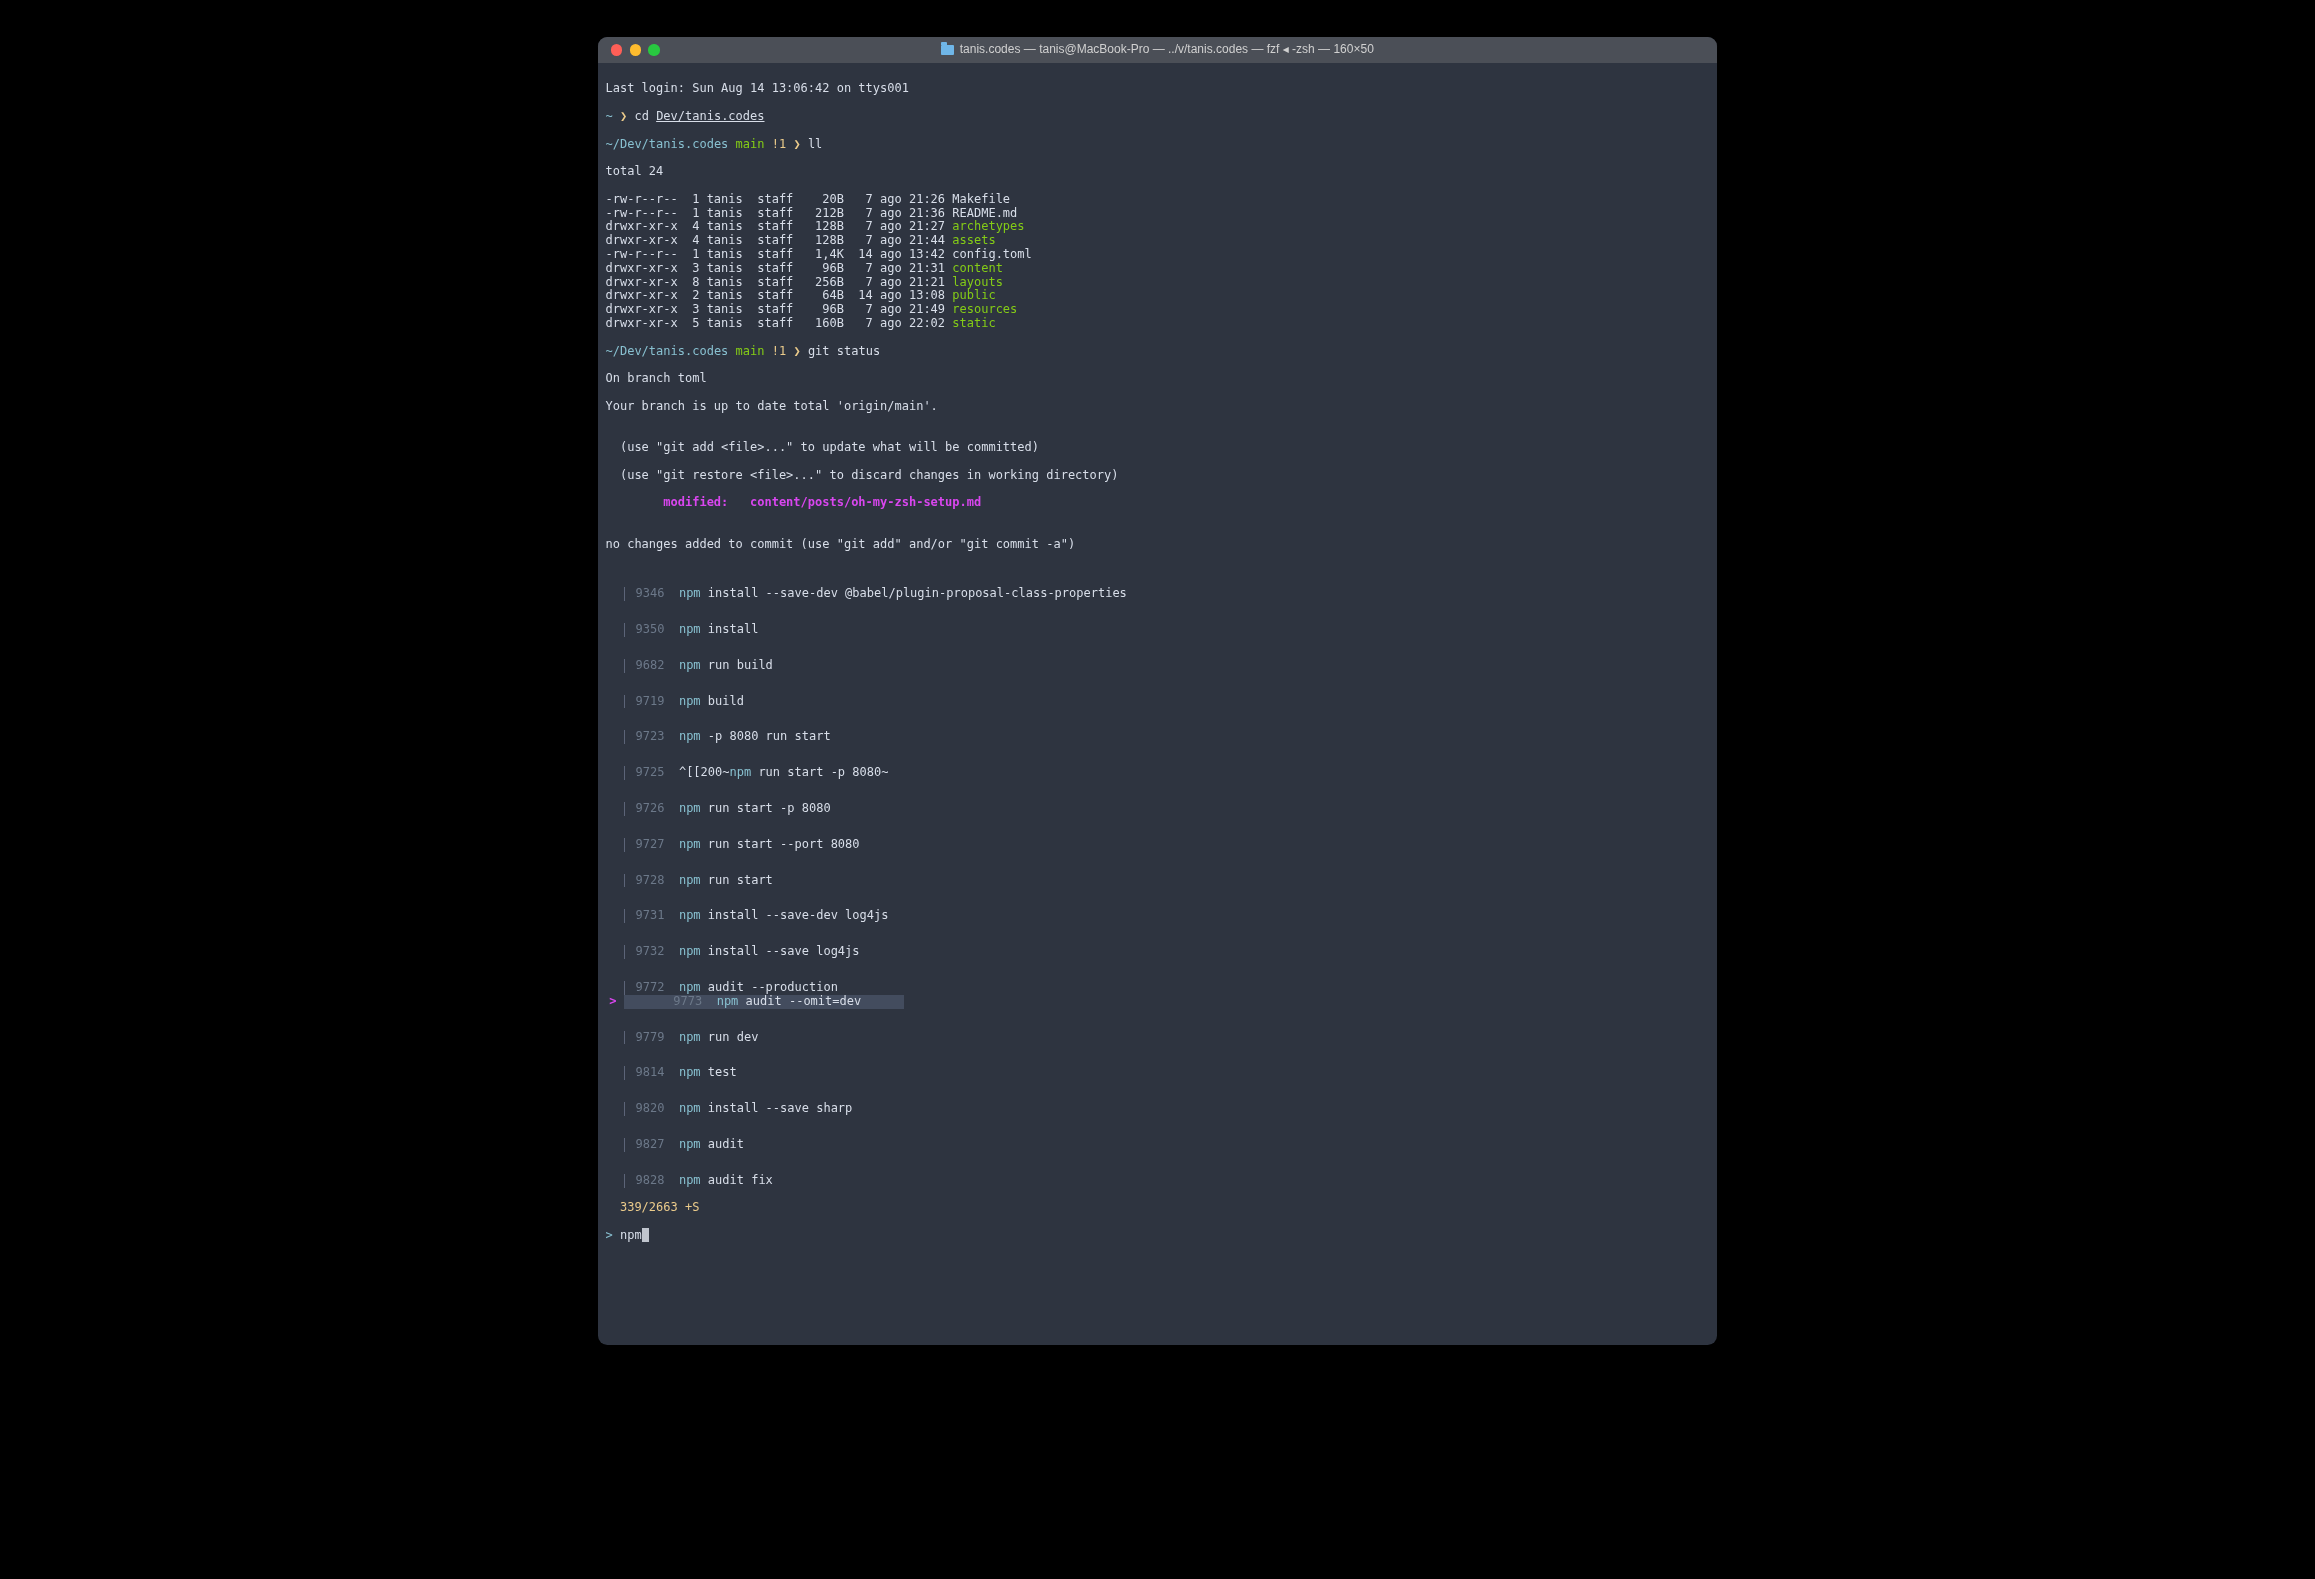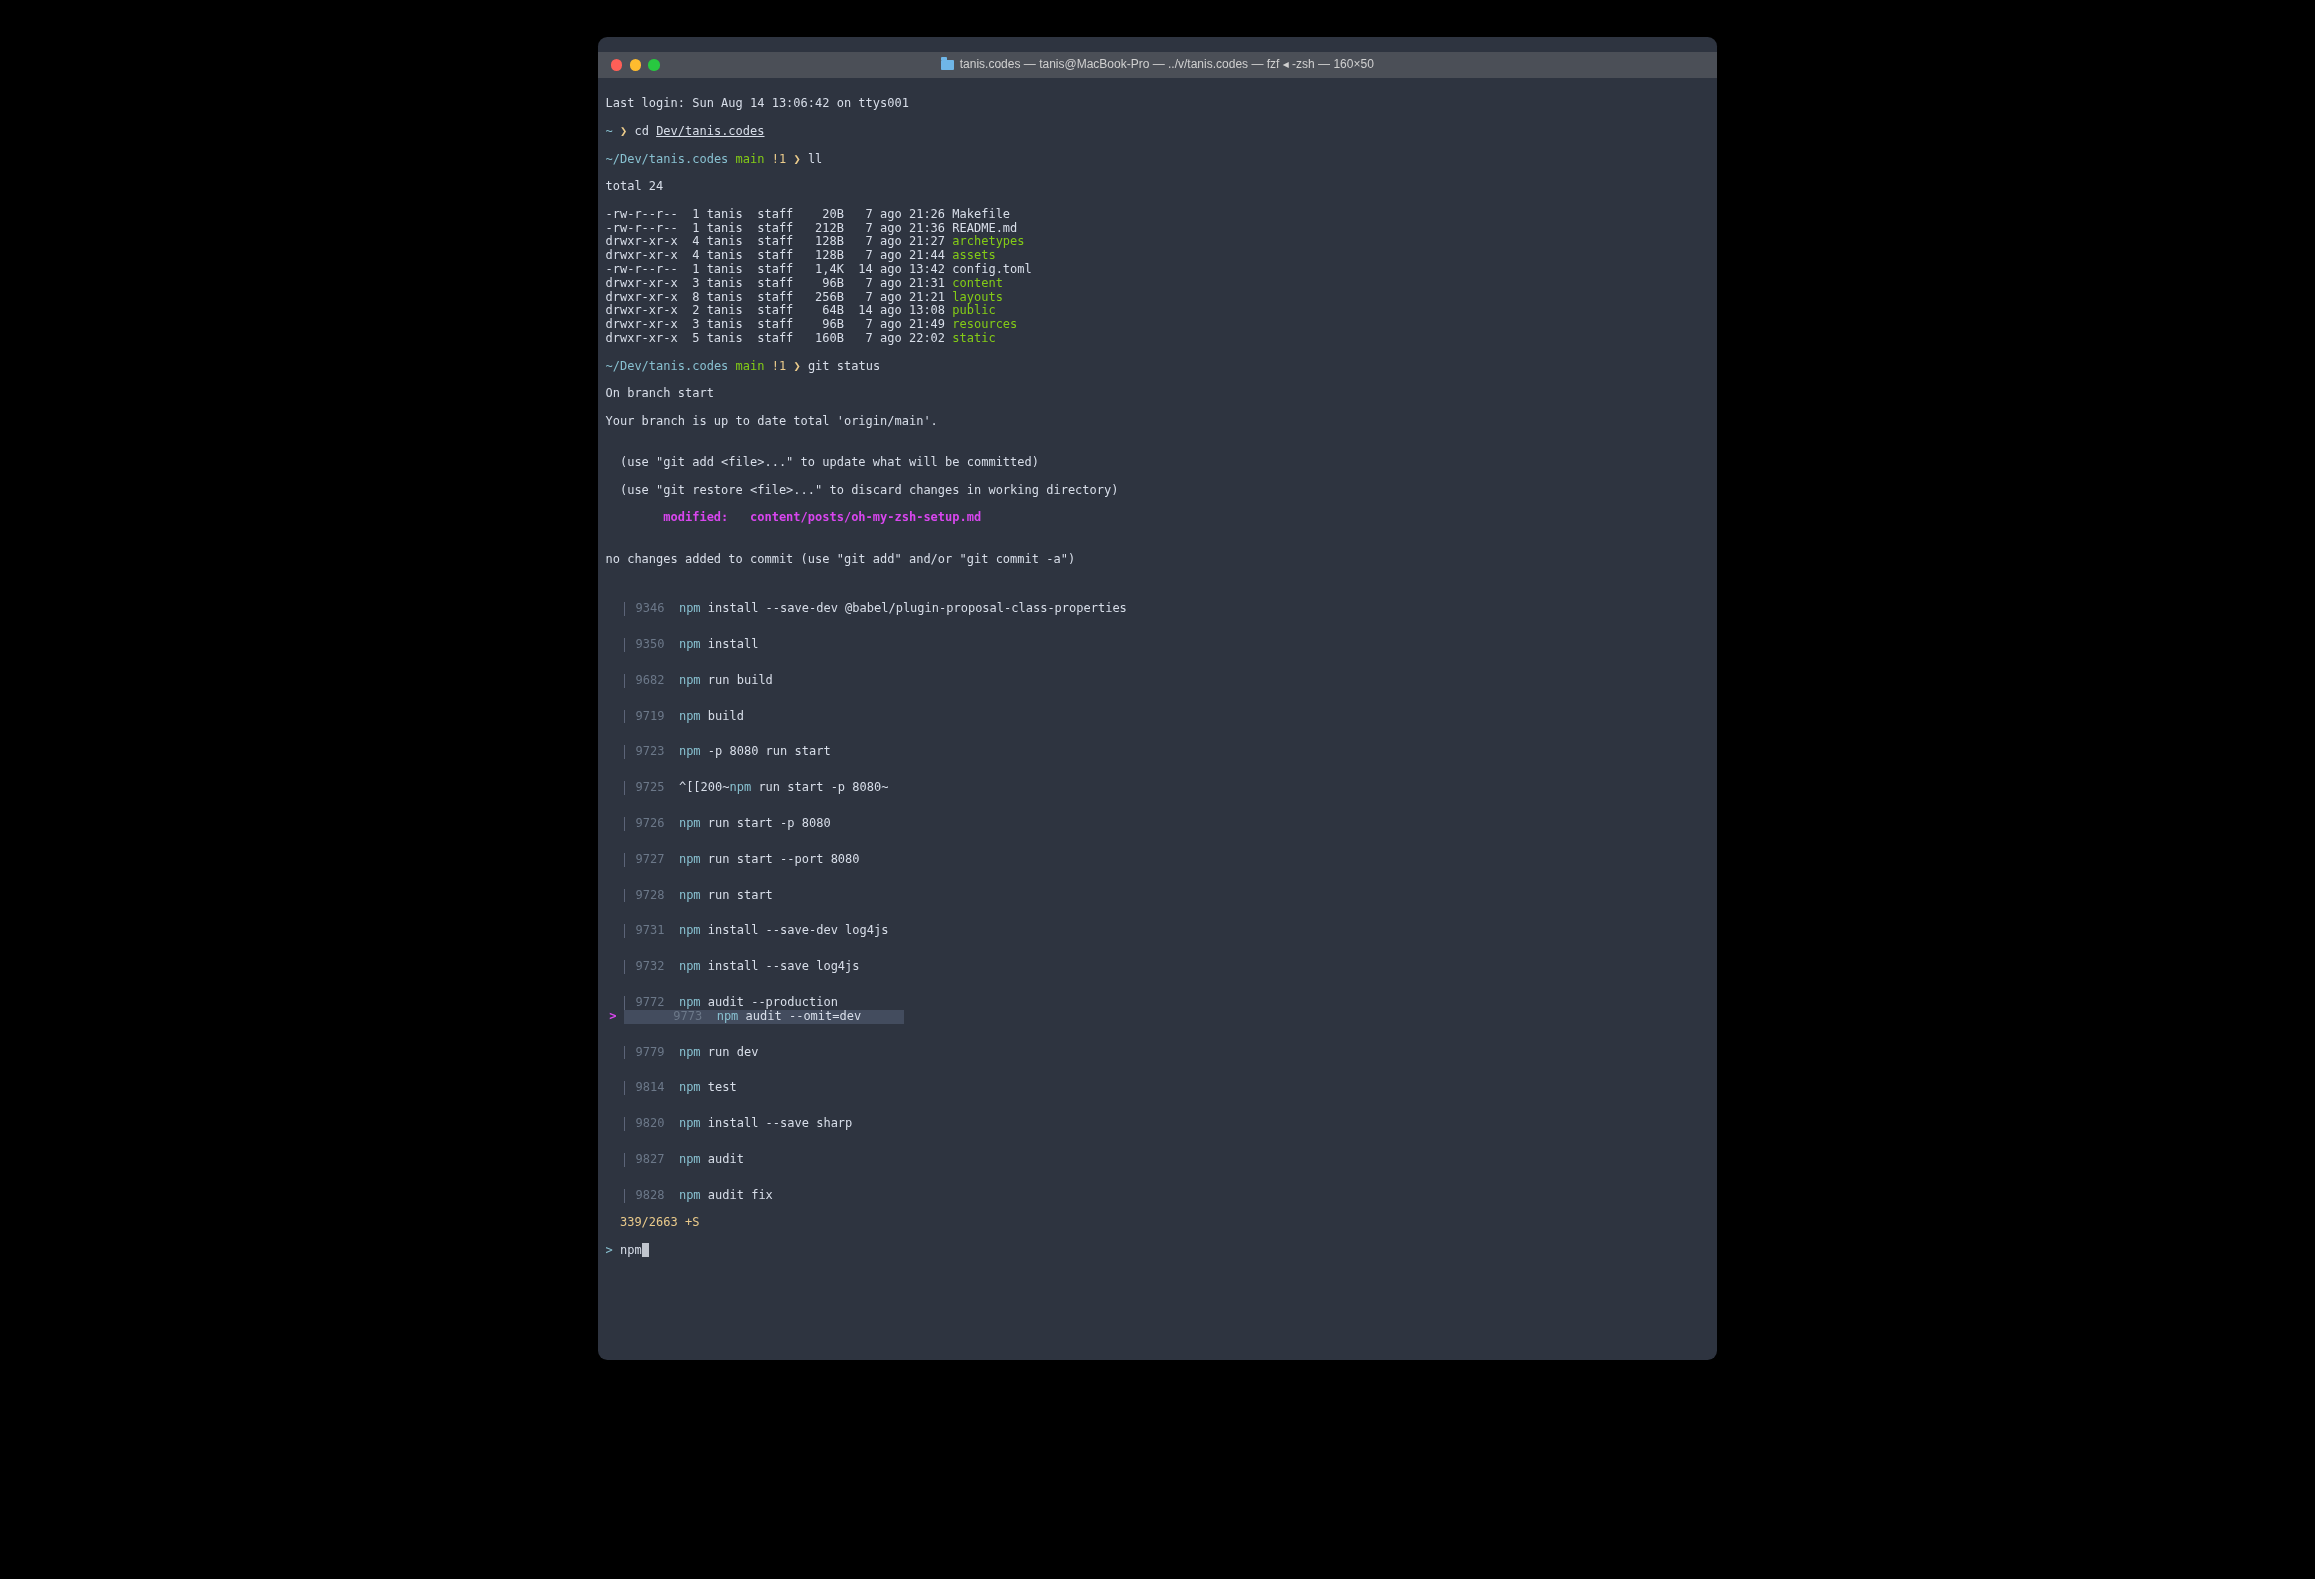--- a/index.html
+++ b/index.html
@@ -20,21 +20,20 @@
       overflow: hidden;
       box-shadow: 0 18.6px 56px rgba(0,0,0,0.6);
     }
     .titlebar {
       background: #4b4f57;
       height: 26px;
       display: flex;
       align-items: center;
       padding: 0 13px;
       position: relative;
-      margin-top: 15px;
     }
     .traffic { display: flex; gap: 7.5px; }
     .dot { width: 11.2px; height: 11.2px; border-radius: 50%; }
     .red { background: #ff5f57; }
     .yel { background: #febc2e; }
     .grn { background: #28c840; }
     .title {
       position: absolute;
       left: 0; right: 0;
       text-align: center;
@@ -87,21 +86,21 @@
     </div>
   </div>
 
   <div class="term">
 <div class="line">Last login: Sun Aug 14 13:06:42 on ttys001</div>
 <div class="line"><span class="cyan">~</span> <span class="yellow">❯</span> <span>cd </span><span style="text-decoration:underline;">Dev/tanis.codes</span></div>
 <div class="line"><span class="cyan">~/Dev/</span><span class="cyan">tanis.codes</span> <span class="blue">main</span> <span class="yellow">!1</span> <span class="yellow">❯</span> <span>ll</span></div>
 <div class="line">total 24</div>
 <div id="ls-container"><div class="line">-rw-r--r--  1 tanis  staff    20B   7 ago 21:26 Makefile</div><div class="line">-rw-r--r--  1 tanis  staff   212B   7 ago 21:36 README.md</div><div class="line">drwxr-xr-x  4 tanis  staff   128B   7 ago 21:27 <span class="blue">archetypes</span></div><div class="line">drwxr-xr-x  4 tanis  staff   128B   7 ago 21:44 <span class="blue">assets</span></div><div class="line">-rw-r--r--  1 tanis  staff   1,4K  14 ago 13:42 config.toml</div><div class="line">drwxr-xr-x  3 tanis  staff    96B   7 ago 21:31 <span class="blue">content</span></div><div class="line">drwxr-xr-x  8 tanis  staff   256B   7 ago 21:21 <span class="blue">layouts</span></div><div class="line">drwxr-xr-x  2 tanis  staff    64B  14 ago 13:08 <span class="blue">public</span></div><div class="line">drwxr-xr-x  3 tanis  staff    96B   7 ago 21:49 <span class="blue">resources</span></div><div class="line">drwxr-xr-x  5 tanis  staff   160B   7 ago 22:02 <span class="blue">static</span></div></div>
 <div class="line"><span class="cyan">~/Dev/</span><span class="cyan">tanis.codes</span> <span class="blue">main</span> <span class="yellow">!1</span> <span class="yellow">❯</span> <span>git status</span></div>
-<div class="line">On branch start</div>
+<div class="line">On branch toml</div>
 <div class="line">Your branch is up to date total 'origin/main'.</div>
 <div class="line"></div>
 <div class="line">  (use "git add &lt;file&gt;..." to update what will be committed)</div>
 <div class="line">  (use "git restore &lt;file&gt;..." to discard changes in working directory)</div>
 <div class="line"><span class="red-t">        modified:   </span><span class="red-t">content/posts/oh-my-zsh-setup.md</span></div>
 <div class="line"></div>
 <div class="line">no changes added to commit (use "git add" and/or "git commit -a")</div>
 <div id="fzf-container" class="fzf-block"><div class="line">  <span class="fzf-bar"><span class="dim"> 9346</span>  <span class="cyan">npm</span> install --save-dev @babel/plugin-proposal-class-properties</span></div><div class="line">  <span class="fzf-bar"><span class="dim"> 9350</span>  <span class="cyan">npm</span> install</span></div><div class="line">  <span class="fzf-bar"><span class="dim"> 9682</span>  <span class="cyan">npm</span> run build</span></div><div class="line">  <span class="fzf-bar"><span class="dim"> 9719</span>  <span class="cyan">npm</span> build</span></div><div class="line">  <span class="fzf-bar"><span class="dim"> 9723</span>  <span class="cyan">npm</span> -p 8080 run start</span></div><div class="line">  <span class="fzf-bar"><span class="dim"> 9725</span>  ^[[200~<span class="cyan">npm</span> run start -p 8080~</span></div><div class="line">  <span class="fzf-bar"><span class="dim"> 9726</span>  <span class="cyan">npm</span> run start -p 8080</span></div><div class="line">  <span class="fzf-bar"><span class="dim"> 9727</span>  <span class="cyan">npm</span> run start --port 8080</span></div><div class="line">  <span class="fzf-bar"><span class="dim"> 9728</span>  <span class="cyan">npm</span> run start</span></div><div class="line">  <span class="fzf-bar"><span class="dim"> 9731</span>  <span class="cyan">npm</span> install --save-dev log4js</span></div><div class="line">  <span class="fzf-bar"><span class="dim"> 9732</span>  <span class="cyan">npm</span> install --save log4js</span></div><div class="line">  <span class="fzf-bar"><span class="dim"> 9772</span>  <span class="cyan">npm</span> audit --production</span></div><div class="line"><span class="red-t">&gt; </span><span class="row-sel"><span class="dim"> 9773</span>  <span class="cyan">npm</span> audit --omit=dev</span></div><div class="line">  <span class="fzf-bar"><span class="dim"> 9779</span>  <span class="cyan">npm</span> run dev</span></div><div class="line">  <span class="fzf-bar"><span class="dim"> 9814</span>  <span class="cyan">npm</span> test</span></div><div class="line">  <span class="fzf-bar"><span class="dim"> 9820</span>  <span class="cyan">npm</span> install --save sharp</span></div><div class="line">  <span class="fzf-bar"><span class="dim"> 9827</span>  <span class="cyan">npm</span> audit</span></div><div class="line">  <span class="fzf-bar"><span class="dim"> 9828</span>  <span class="cyan">npm</span> audit fix</span></div></div>
 <div class="line yellow">  339/2663 +S</div>
 <div class="line"><span class="cyan">&gt; </span><span>npm</span><span class="cursor"> </span></div>

